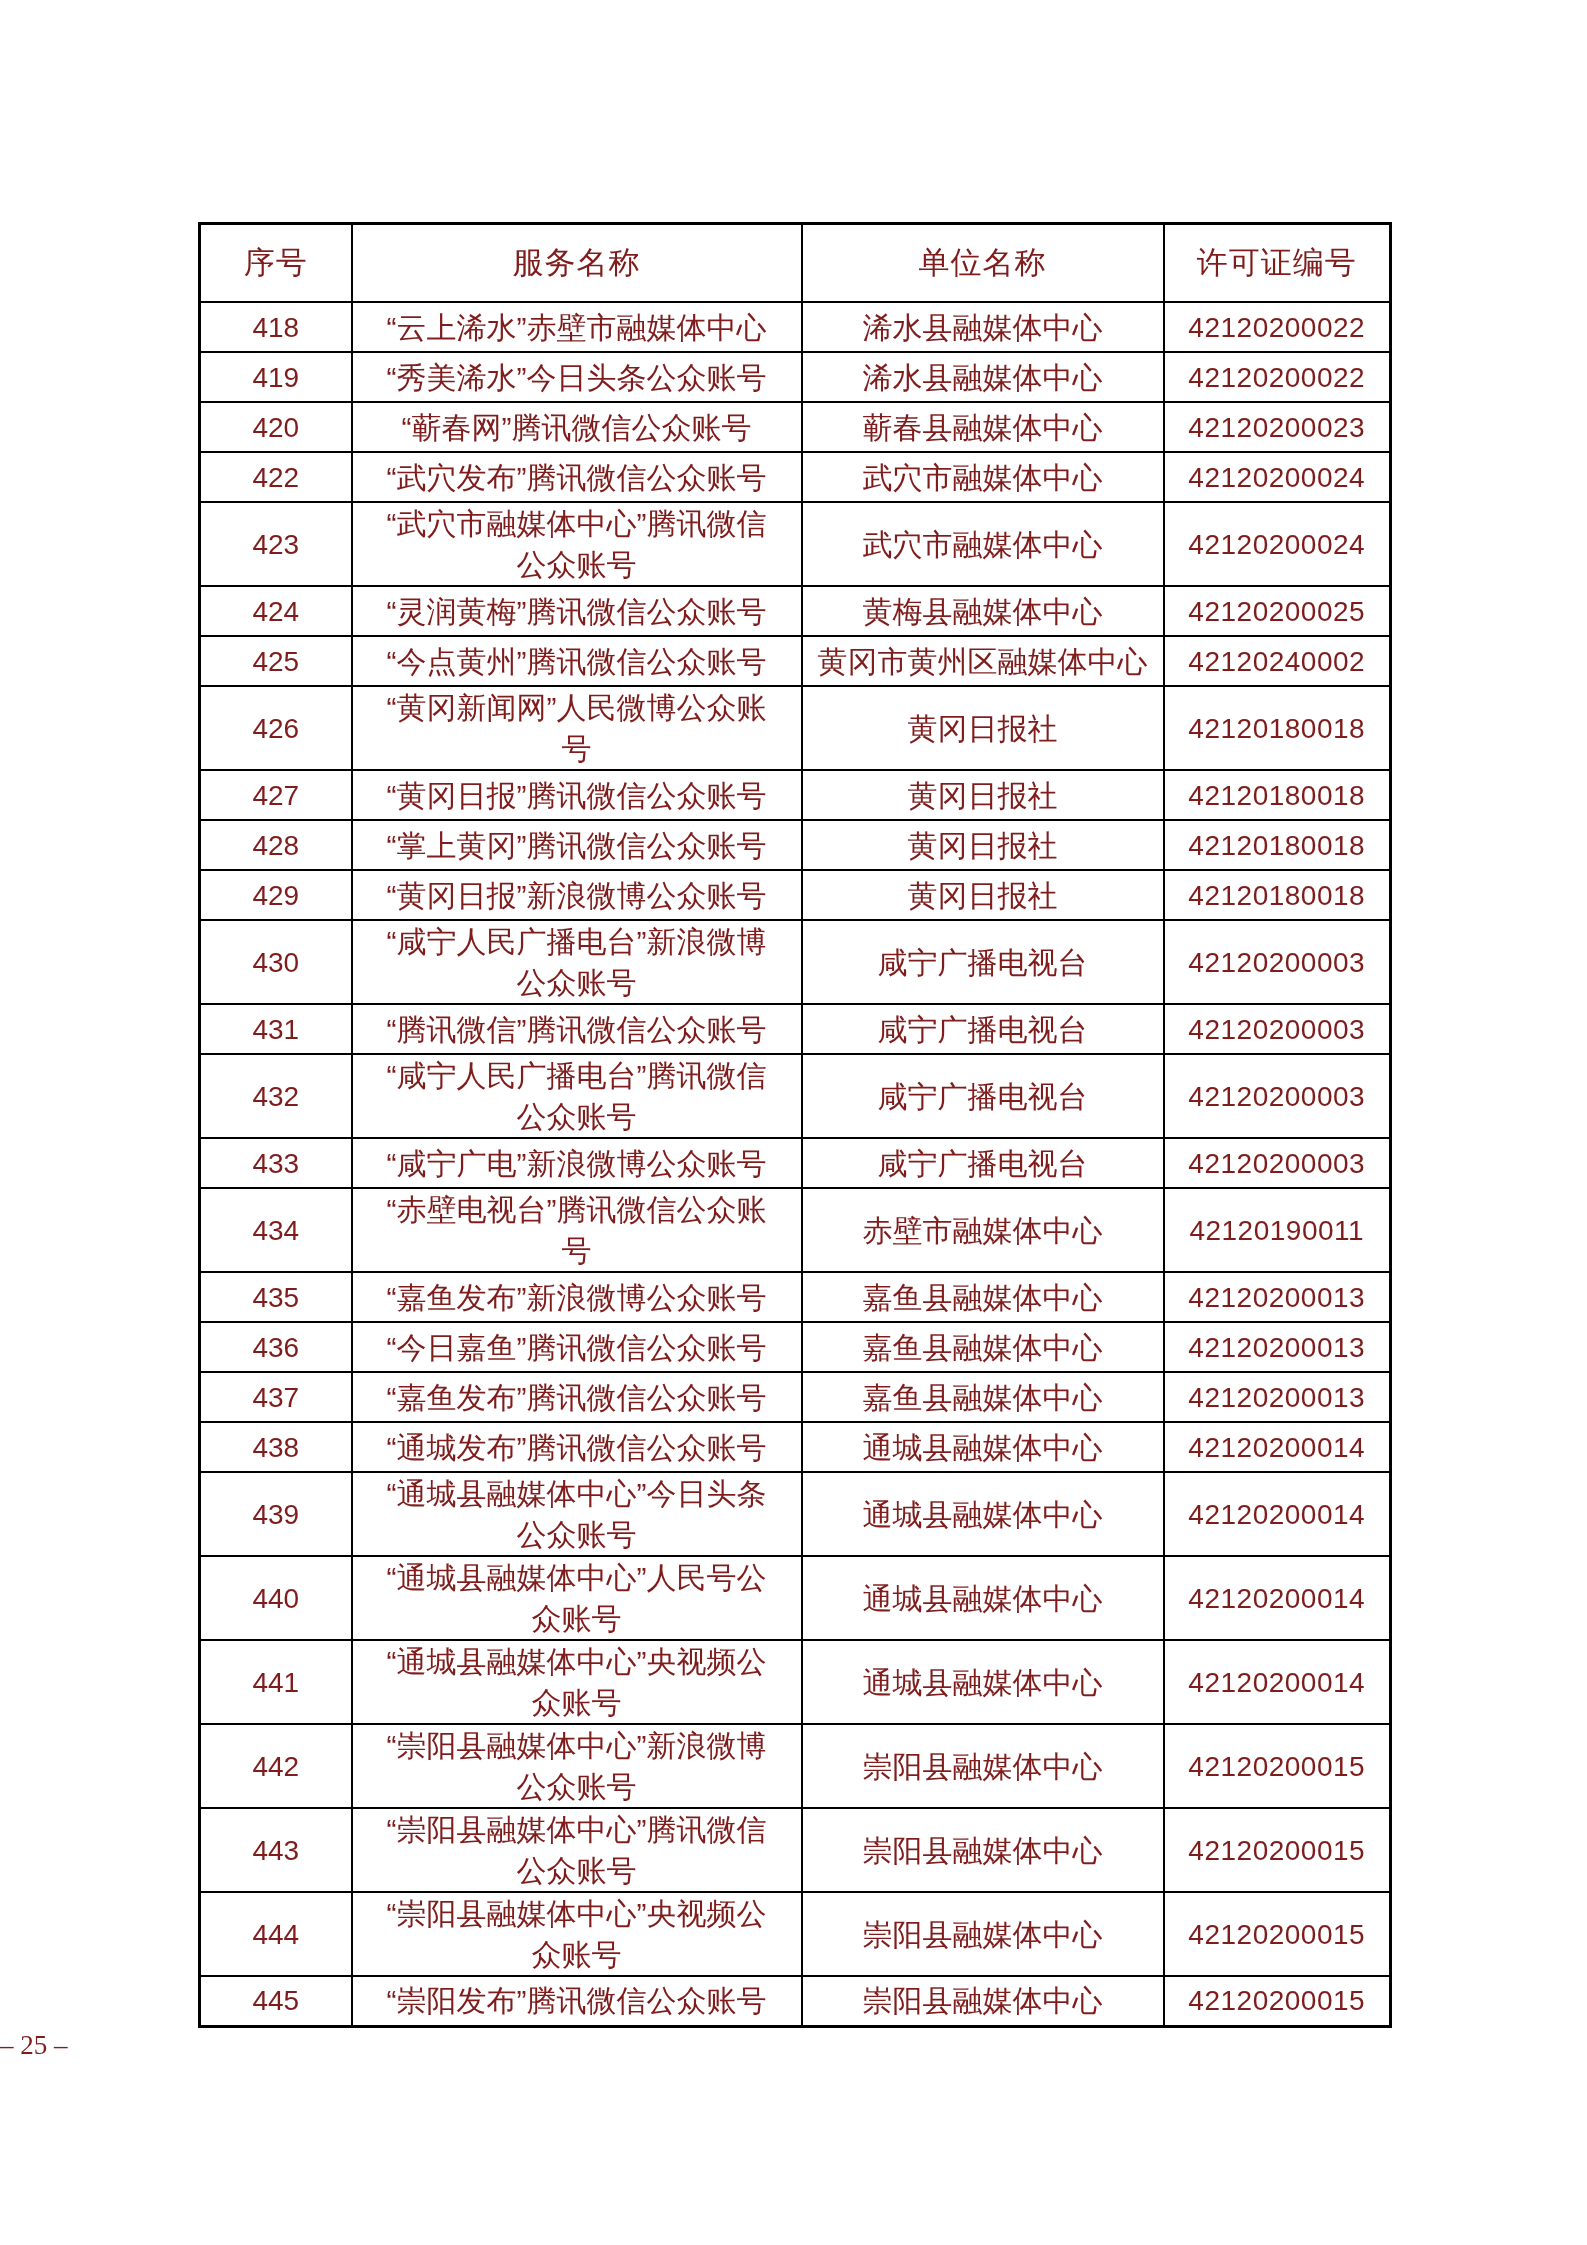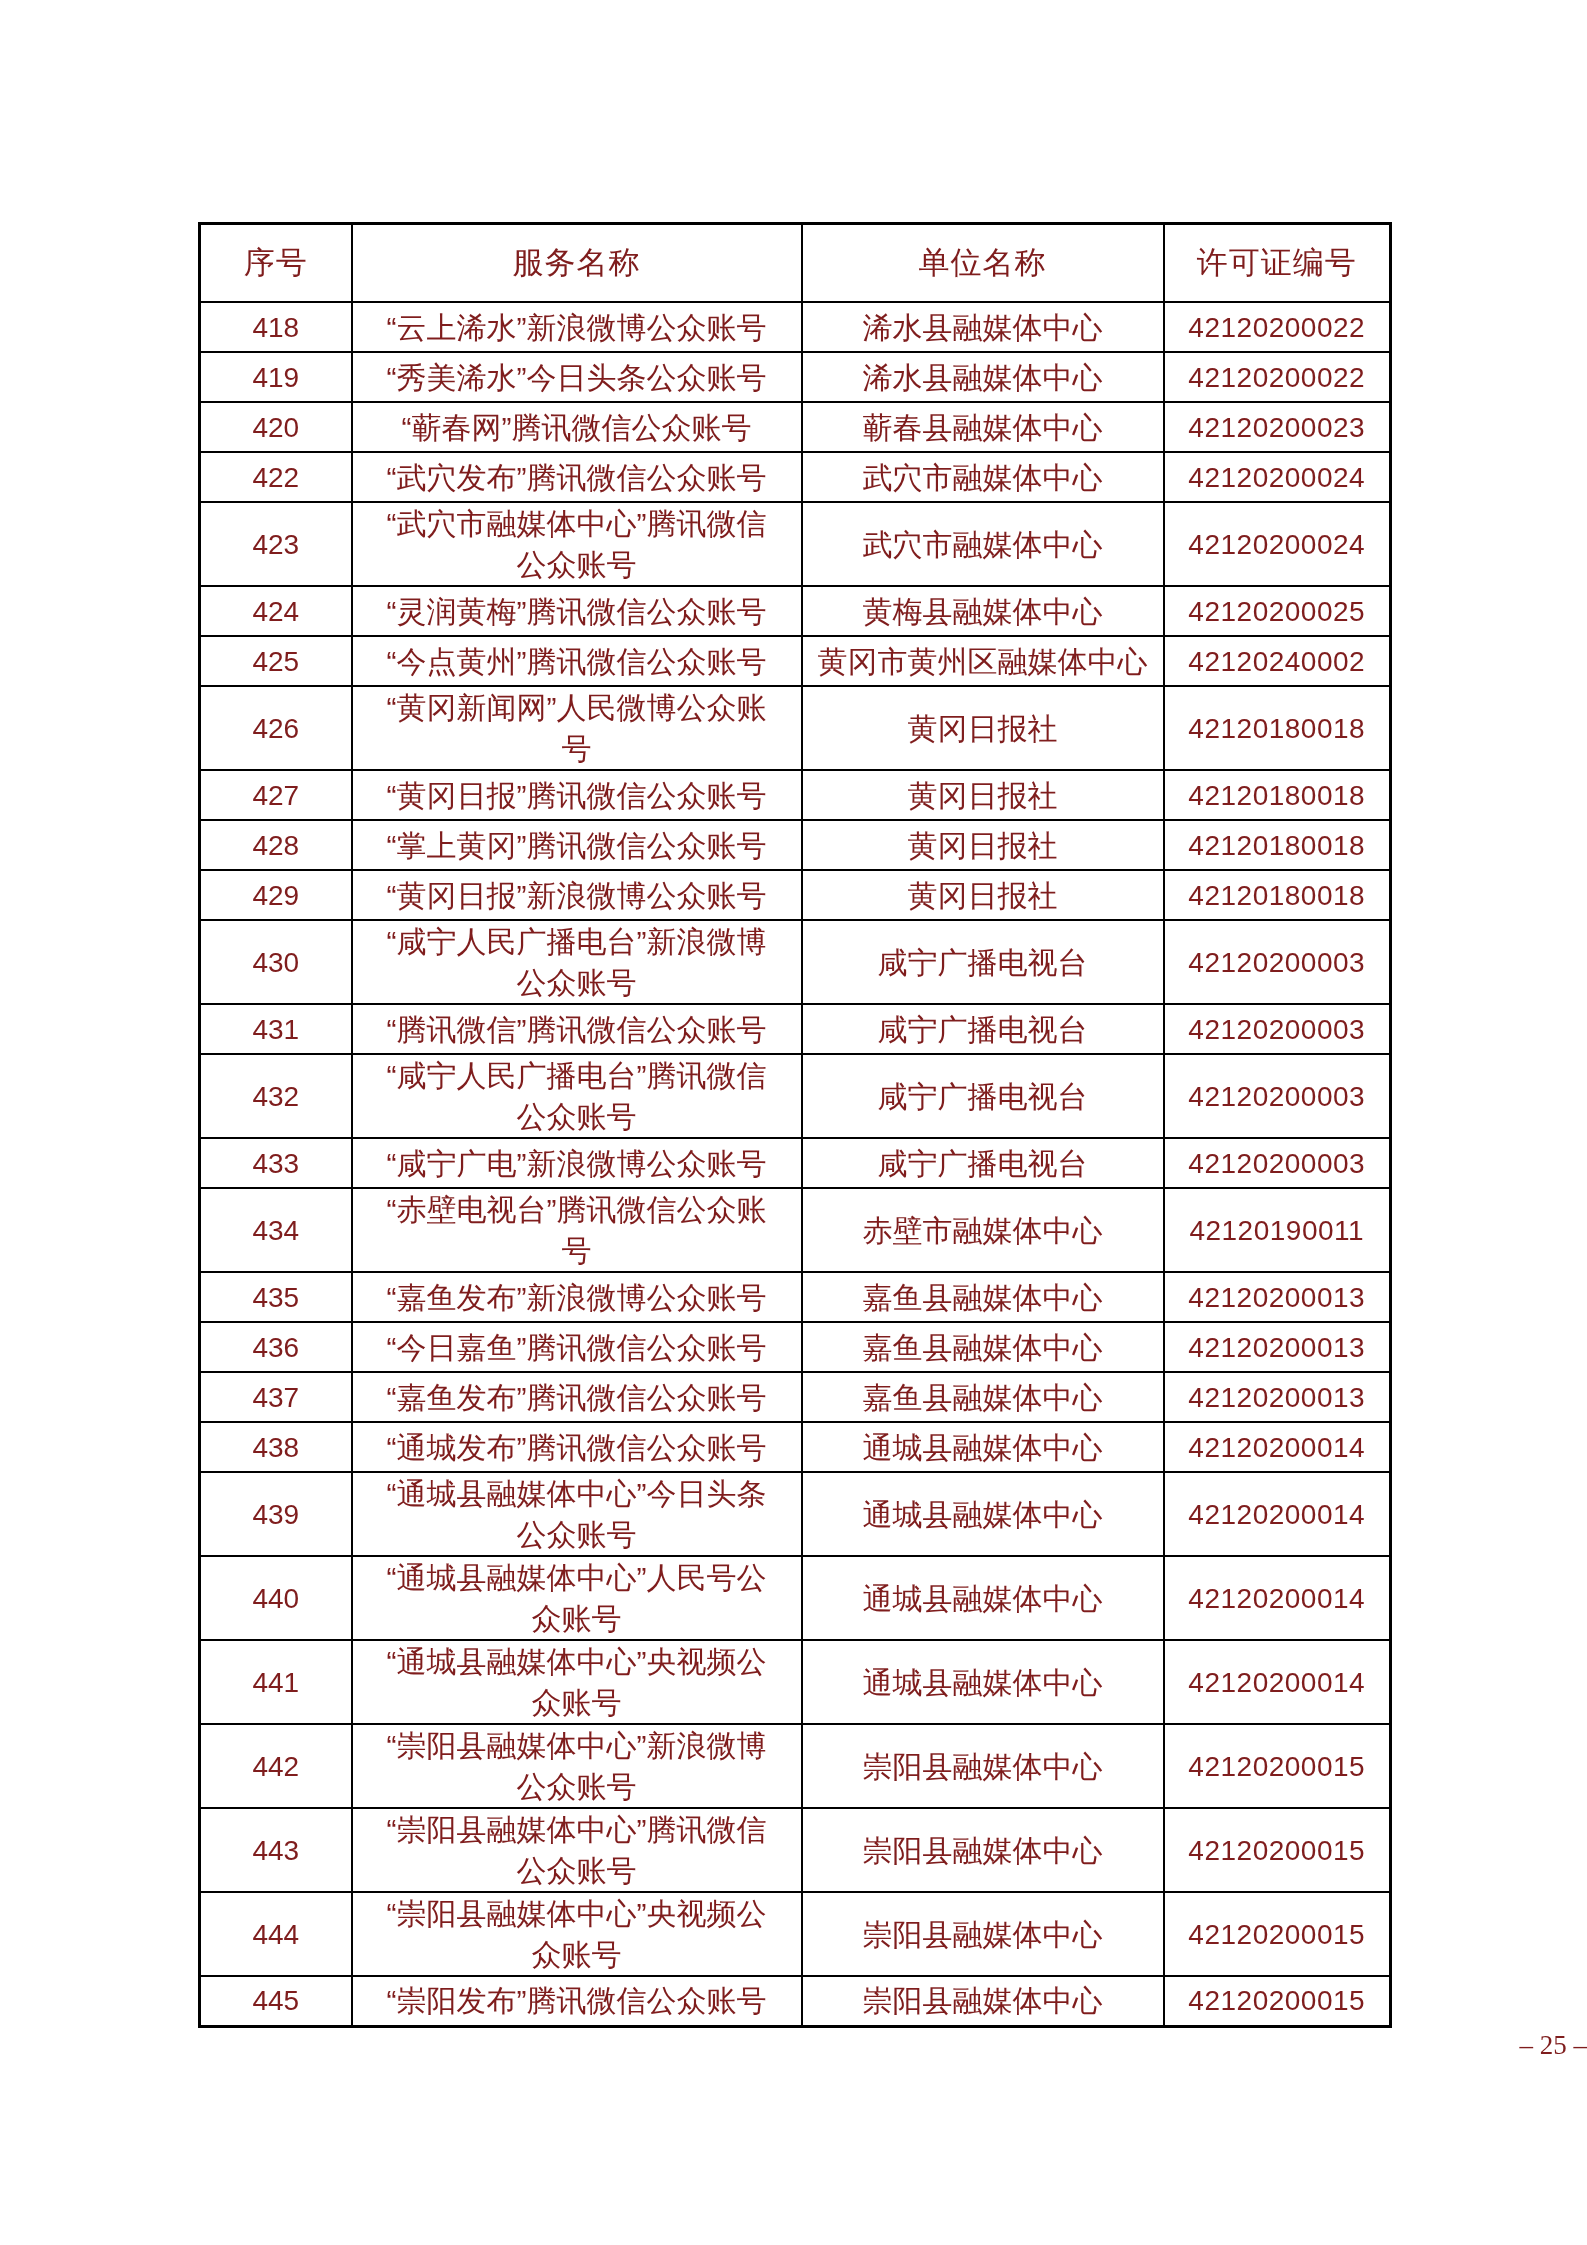--- a/index.html
+++ b/index.html
@@ -37,21 +37,21 @@
   .license-table tbody tr.double { height:82px; }
   .license-table td { font-size:30px; line-height:41px; }
   td.cell-no      { font-size:28px; }
   td.cell-service { white-space:pre-line; padding:0 8px; }
   td.cell-unit    { padding:0 4px; }
   td.cell-license { font-size:28px; letter-spacing:0.5px; }
   .page-number {
     position:absolute;
     left:0; right:0;
     top:2030px;
-    text-align:right;
+    text-align:left;
     font-size:27px;
     font-family:"Liberation Serif","DejaVu Serif",serif;
   }
 </style>
 </head>
 <body>
 
 <div class="page">
 
   <table class="license-table">
@@ -65,21 +65,21 @@
       <tr>
         <th>序号</th>
         <th>服务名称</th>
         <th>单位名称</th>
         <th>许可证编号</th>
       </tr>
     </thead>
     <tbody id="table-body">
         <tr class="single">
           <td class="cell-no">418</td>
-          <td class="cell-service">“云上浠水”新浪微博公众账号</td>
+          <td class="cell-service">“云上浠水”赤壁市融媒体中心</td>
           <td class="cell-unit">浠水县融媒体中心</td>
           <td class="cell-license">42120200022</td>
         </tr>
         <tr class="single">
           <td class="cell-no">419</td>
           <td class="cell-service">“秀美浠水”今日头条公众账号</td>
           <td class="cell-unit">浠水县融媒体中心</td>
           <td class="cell-license">42120200022</td>
         </tr>
         <tr class="single">

